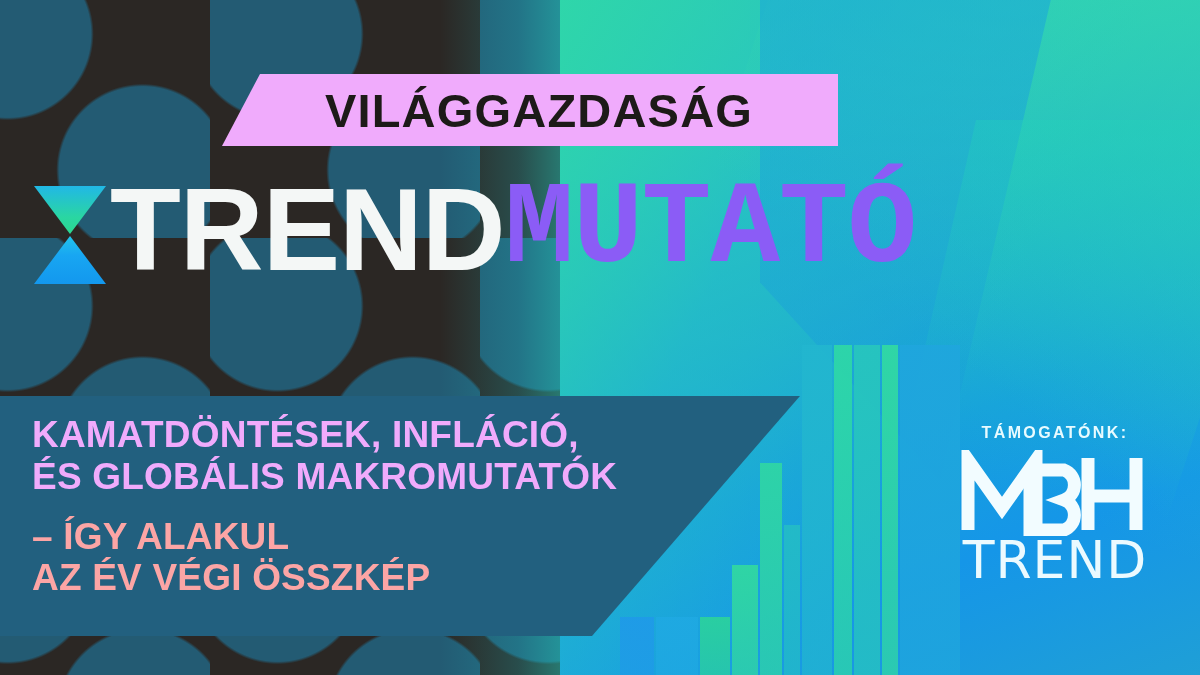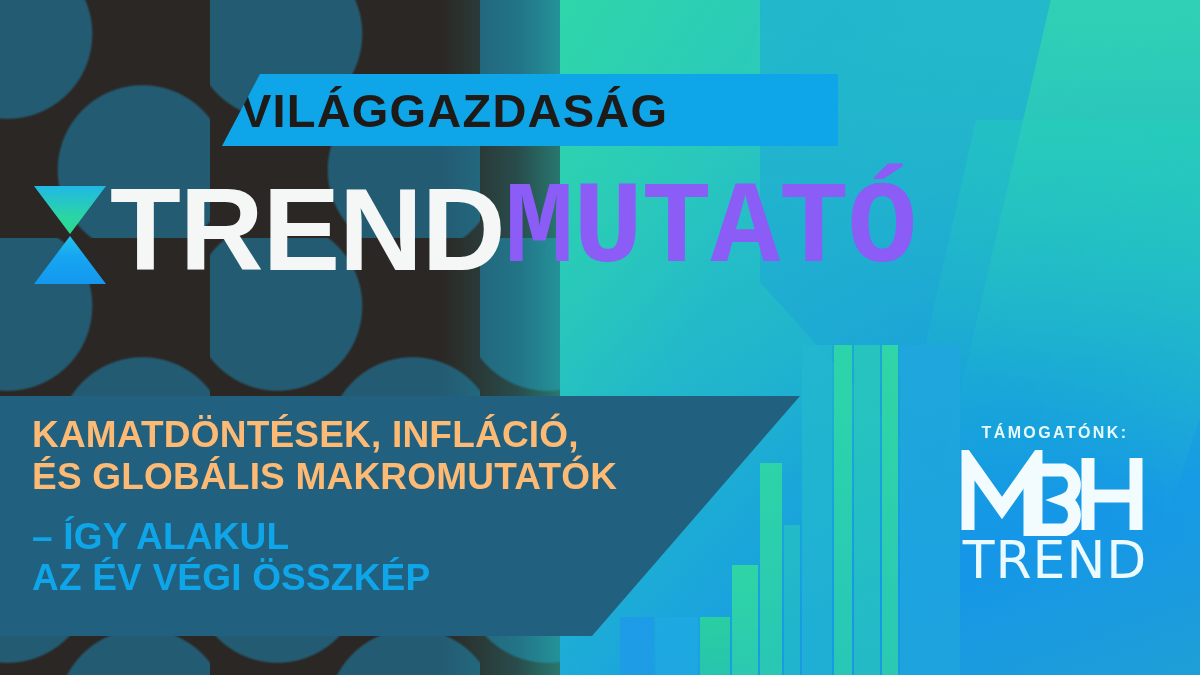--- a/index.html
+++ b/index.html
@@ -56,23 +56,23 @@
     position:absolute;left:440px;top:0;width:130px;height:675px;
     background:linear-gradient(90deg, rgba(30,170,200,0) 0%, rgba(33,190,195,.25) 60%, rgba(37,205,190,.55) 100%);
   }
   
   .blue-strip{position:absolute;left:0;bottom:0;width:562px;height:36px;
     background:linear-gradient(90deg,#2f6f8d 0%, #2b6b8c 55%, #2f86b3 100%);opacity:.0;}
 
   
   .banner{
     position:absolute;left:222px;top:74px;width:616px;height:72px;
-    background:#0ea5e9;
+    background:#f0abfc;
     clip-path:polygon(38px 0,100% 0,100% 100%,0 100%);
-    display:flex;align-items:center;
+    display:flex;align-items:center;justify-content:center;
   }
   .banner span{
     color:#1d1a18;font-weight:700;font-size:47px;letter-spacing:1.2px;
     white-space:nowrap;padding-left:18px;
   }
 
   
   .logomark{position:absolute;left:34px;top:186px;width:72px;height:98px;}
   .logomark .tri-top{
     position:absolute;left:0;top:0;width:72px;height:48px;
@@ -97,22 +97,22 @@
   
   .headbox{
     position:absolute;left:0;top:396px;width:800px;height:240px;
     background:#22607f;
     clip-path:polygon(0 0,100% 0,74% 100%,0 100%);
   }
   .headlines{
     position:absolute;left:32px;top:414px;width:760px;
   }
   .hl{font-weight:700;font-size:37px;letter-spacing:.2px;line-height:1.13;white-space:nowrap;}
-  .hl.green{color:#fdba74;}
-  .hl.white{color:#0ea5e9;}
+  .hl.green{color:#f0abfc;}
+  .hl.white{color:#fca5a5;}
   .hl.gap{margin-top:18px;}
 
   
   .sponsor{position:absolute;left:940px;top:424px;width:230px;text-align:center;}
   .sponsor .tag{
     color:#e8fbff;font-weight:700;font-size:16px;letter-spacing:2.4px;white-space:nowrap;
   }
   .mbh{margin-top:8px;display:flex;justify-content:center;}
   .bankword{
     margin-top:-6px;color:#ebfaff;font-size:52px;font-weight:400;letter-spacing:1px;

